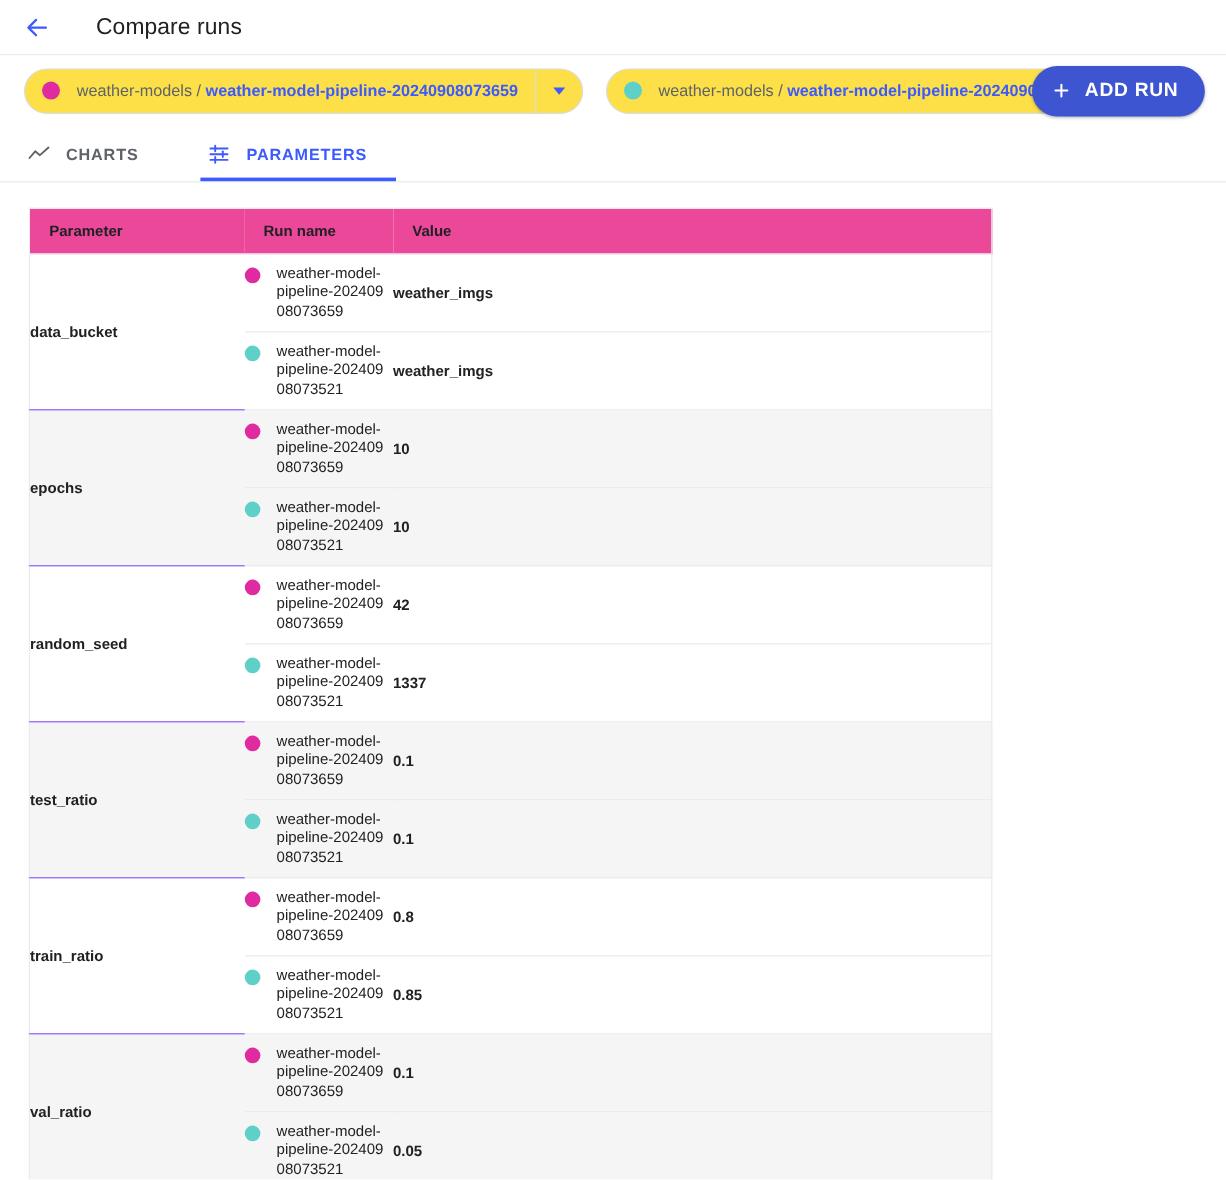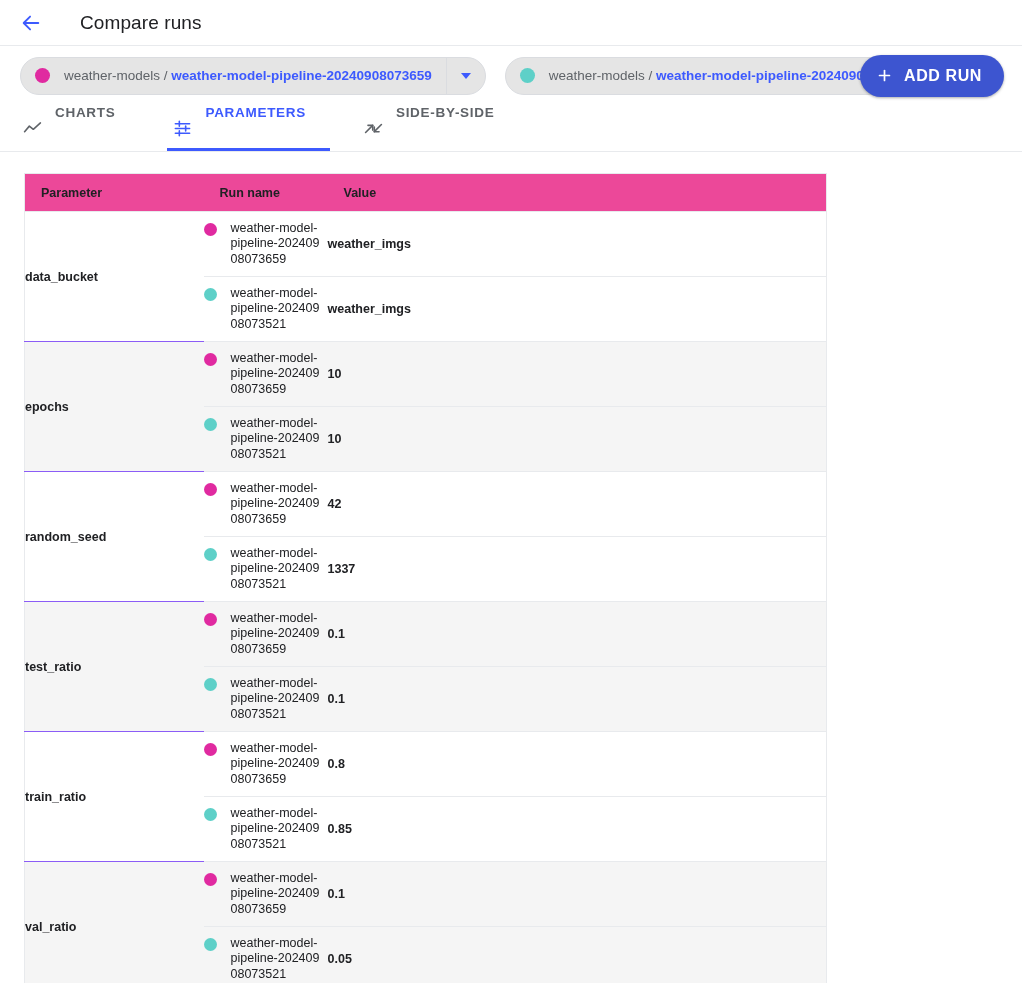--- a/index.html
+++ b/index.html
@@ -43,21 +43,21 @@
     padding: 0 20px;
     border-top: 1px solid #e8eaed;
     position: relative;
   }
   .run-chip {
     height: 38px;
     display: flex;
     align-items: center;
     border: 1px solid #dadce0;
     border-radius: 19px;
-    background: #e5e5e5;
+    background: #fde047;
     overflow: hidden;
     cursor: pointer;
   }
   .run-chip .chip-main {
     display: flex;
     align-items: center;
     height: 100%;
     padding: 0 14px 0 14px;
   }
   .dot {
@@ -119,20 +119,21 @@
   .tabs {
     height: 47px;
     display: flex;
     align-items: stretch;
     border-bottom: 1px solid #e8eaed;
     padding-left: 17px;
     background: #fff;
   }
   .tab {
     display: flex;
+    align-items: center;
     gap: 13px;
     padding: 0 24px 0 6px;
     margin-right: 28px;
     font-size: 13.5px;
     font-weight: bold;
     letter-spacing: .7px;
     color: #5f6368;
     cursor: pointer;
     position: relative;
   }
@@ -294,31 +295,20 @@
         <line x1="3" y1="12" x2="21" y2="12"></line>
         <line x1="3" y1="18" x2="21" y2="18"></line>
         <line x1="8" y1="3" x2="8" y2="9"></line>
         <line x1="16" y1="9" x2="16" y2="15"></line>
         <line x1="8" y1="15" x2="8" y2="21"></line>
       </svg>
     </span>
     <span>PARAMETERS</span>
   </div>
 
-  <div class="tab">
-    <span class="tab-ico">
-      <svg width="19" height="19" viewBox="0 0 24 24" fill="none" stroke="#5f6368" stroke-width="2" stroke-linecap="round" stroke-linejoin="round">
-        <line x1="2" y1="17" x2="11" y2="8"></line>
-        <polyline points="11,14 11,8 5,8"></polyline>
-        <line x1="22" y1="7" x2="13" y2="16"></line>
-        <polyline points="13,10 13,16 19,16"></polyline>
-      </svg>
-    </span>
-    <span>SIDE-BY-SIDE</span>
-  </div>
 </div>
 
 <div class="table-wrap">
   <table class="cmp">
     <colgroup>
       <col class="c-param">
         <col class="c-run">
         <col class="c-value">
     </colgroup>
     <thead>

